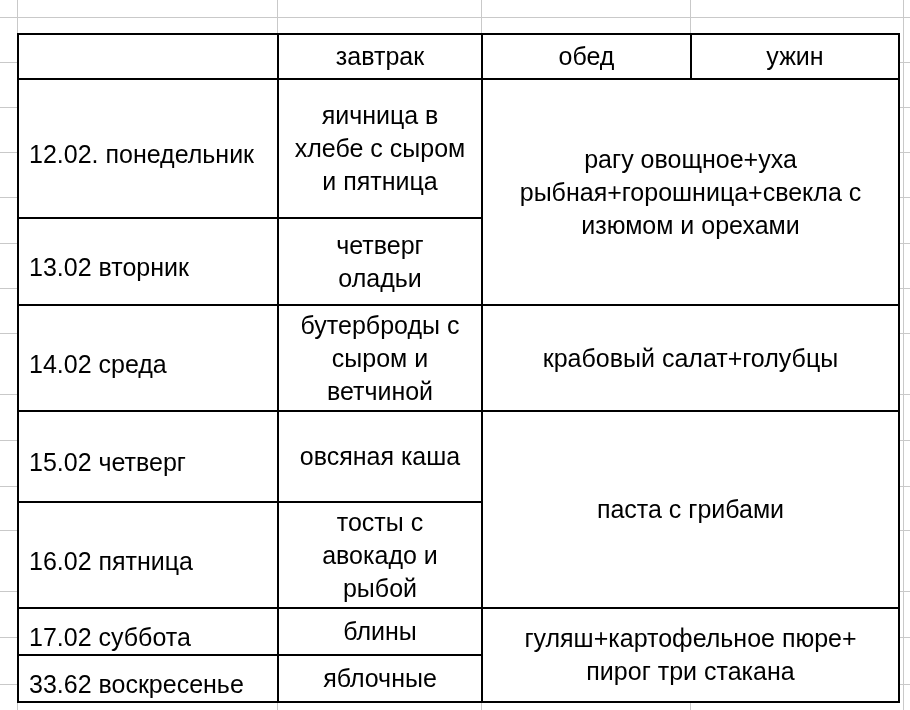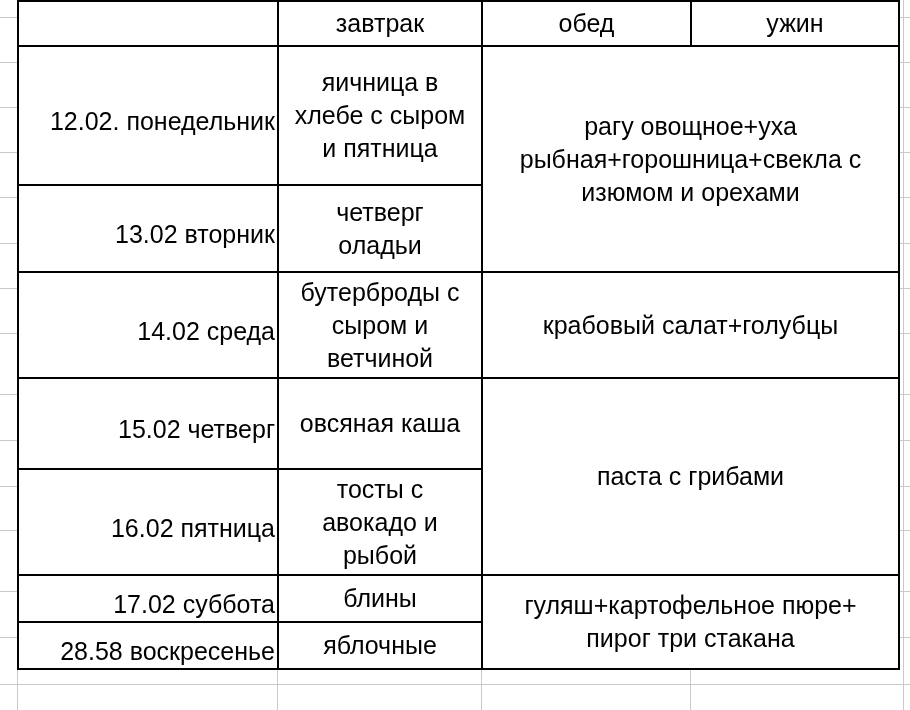--- a/index.html
+++ b/index.html
@@ -29,40 +29,40 @@
     position: absolute;
     left: 0;
     height: 1px;
     width: 910px;
     background: #c9c9c9;
     z-index: 0;
   }
   table.menu {
     position: absolute;
     left: 17px;
-    top: 0;
+    top: 33px;
     width: 881px;
     border-collapse: collapse;
     table-layout: fixed;
     background: #5eead4;
     z-index: 1;
   }
   table.menu td {
     border: 2px solid #000000;
     vertical-align: middle;
     text-align: center;
     font-size: 25px;
     line-height: 33px;
     padding: 0 6px;
     white-space: pre-line;
     overflow: hidden;
     background: #ffffff;
   }
   table.menu td.day {
-    text-align: right;
+    text-align: left;
     padding: 12px 2px 0 10px;
     white-space: nowrap;
   }
 </style>
 </head>
 <body>
 
 <div class="canvas">
 
   <div>
@@ -134,18 +134,18 @@
 авокадо и
 рыбой</td>
       </tr>
       <tr style="height:46px">
         <td class="day">17.02 суббота</td>
         <td class="food">блины</td>
         <td class="food" colspan="2" rowspan="2">гуляш+картофельное пюре+
 пирог три стакана</td>
       </tr>
       <tr style="height:43px">
-        <td class="day">28.58 воскресенье</td>
+        <td class="day">33.62 воскресенье</td>
         <td class="food">яблочные</td>
       </tr>
     </tbody>
   </table>
 </div>
 
 </body></html>

